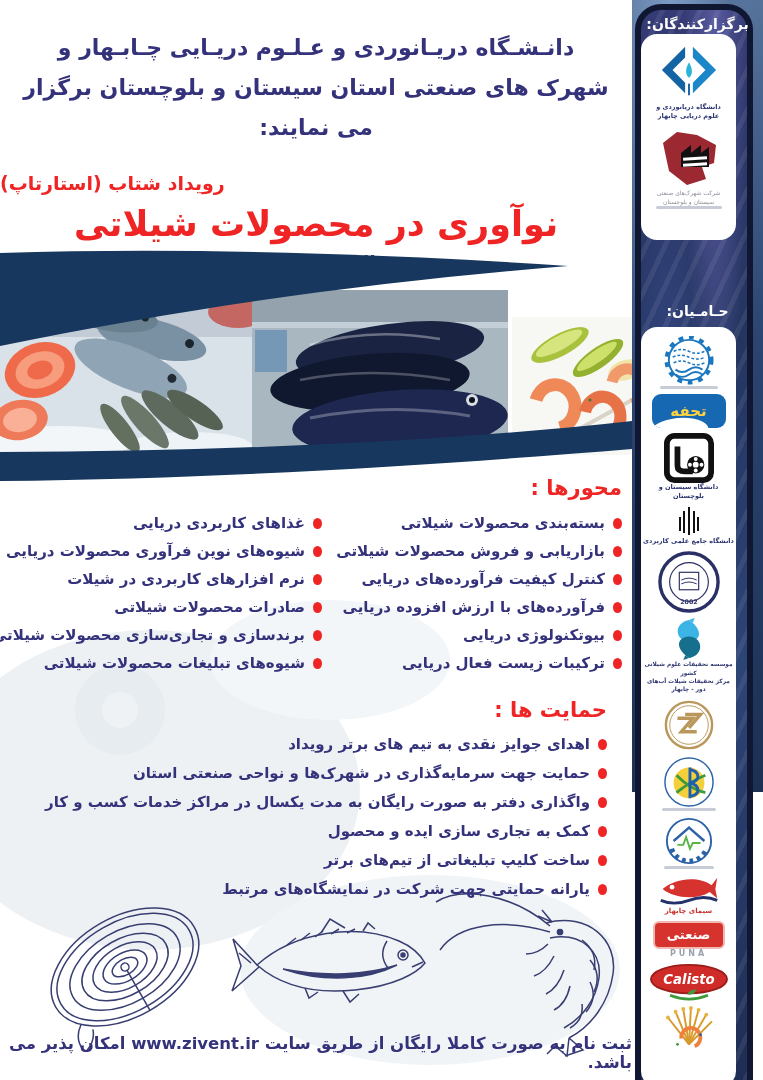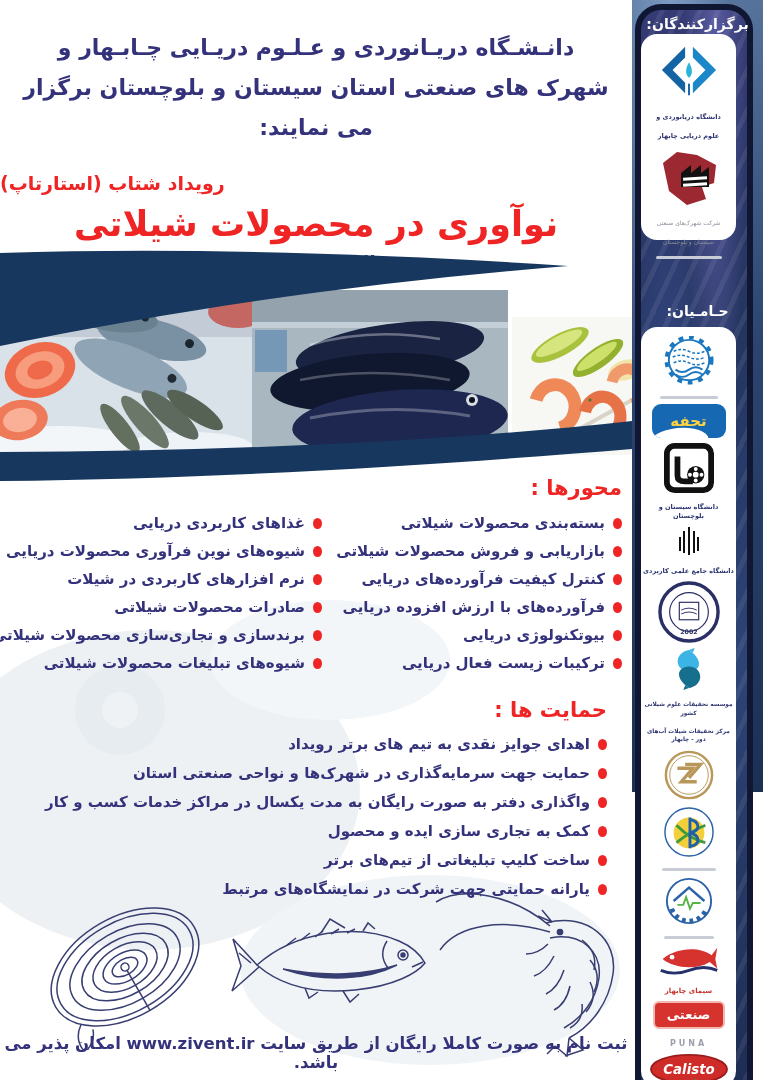--- a/index.html
+++ b/index.html
@@ -38,21 +38,21 @@
   .col.rightcol{width:300px;}
   .col.leftcol{width:322px;}
   .row{display:flex;align-items:center;height:28px;}
   .srow{display:flex;align-items:center;height:28px;margin-top:1px;}
   .bullet{width:9px;height:11px;border-radius:50%;background:var(--red);margin-left:8px;flex:0 0 auto;}
   .itxt{font-size:15px;font-weight:bold;color:var(--navy);white-space:nowrap;}
   .slist{margin-top:8px;}
 
   
   .sketch{position:absolute;z-index:1;}
-  .footer-note{position:absolute;top:1034px;left:0;width:632px;text-align:center;
+  .footer-note{position:absolute;top:1034px;left:0;width:632px;text-align:right;
     font-size:16.5px;font-weight:bold;color:var(--navy);z-index:2;}
 
   
   .sidebar{position:absolute;left:632px;top:0;width:131px;height:792px;
     background:
       radial-gradient(ellipse at 30% 5%, #7d9cc4 0%, rgba(0,0,0,0) 45%),
       linear-gradient(165deg,#5a779f,#2b4570 45%,#1c3054);}
   .frame{position:absolute;left:3px;top:4px;width:106px;height:1090px;
     border:6px solid var(--frame);border-radius:26px;overflow:hidden;
     background:
@@ -61,21 +61,21 @@
       radial-gradient(ellipse at 25% 45%, #3d4f92 0%, rgba(0,0,0,0) 40%),
       linear-gradient(180deg,#353b74,#243560 30%,#2d4476 60%,#1e2c52);}
   .side-label{position:absolute;left:0;width:100%;text-align:center;color:#fff;
     font-weight:bold;font-size:14px;z-index:3;}
   .side-label.org{top:16px;}
   .side-label.sup{top:303px;}
   .card{position:absolute;left:9px;width:95px;background:#fff;border-radius:16px;z-index:2;}
   .card.org-card{top:34px;height:206px;}
   .card.sup-card{top:327px;height:760px;}
   .card-inner{display:flex;flex-direction:column;align-items:center;padding:9px 2px;gap:5px;}
-  .logo{display:flex;flex-direction:column;align-items:center;gap:10px;}
+  .logo{display:flex;flex-direction:column;align-items:center;gap:0;}
   .cap{font-size:6.5px;color:#2c3470;font-weight:bold;text-align:center;line-height:1.45;}
   .cap.gray{color:#8a8f99;font-weight:normal;font-size:6px;}
   .cap.red{color:#c6322c;font-size:7px;}
   .cap-bar{height:3px;background:#c7ccd6;border-radius:2px;}
   .tohfeh-box{width:74px;height:34px;background:#1668b3;border-radius:9px;position:relative;
     display:flex;align-items:center;justify-content:center;overflow:hidden;}
   .tohfeh-text{color:#ffd23f;font-size:15px;font-weight:bold;z-index:1;}
   .tohfeh-wave{position:absolute;bottom:-4px;left:-4px;width:60px;height:14px;background:#fff;
     border-radius:50% 50% 0 0/100% 100% 0 0;transform:rotate(-6deg);}
   .puna-box{width:68px;height:24px;background:#d6322e;border-radius:6px;border:2px solid #f2b9b3;

